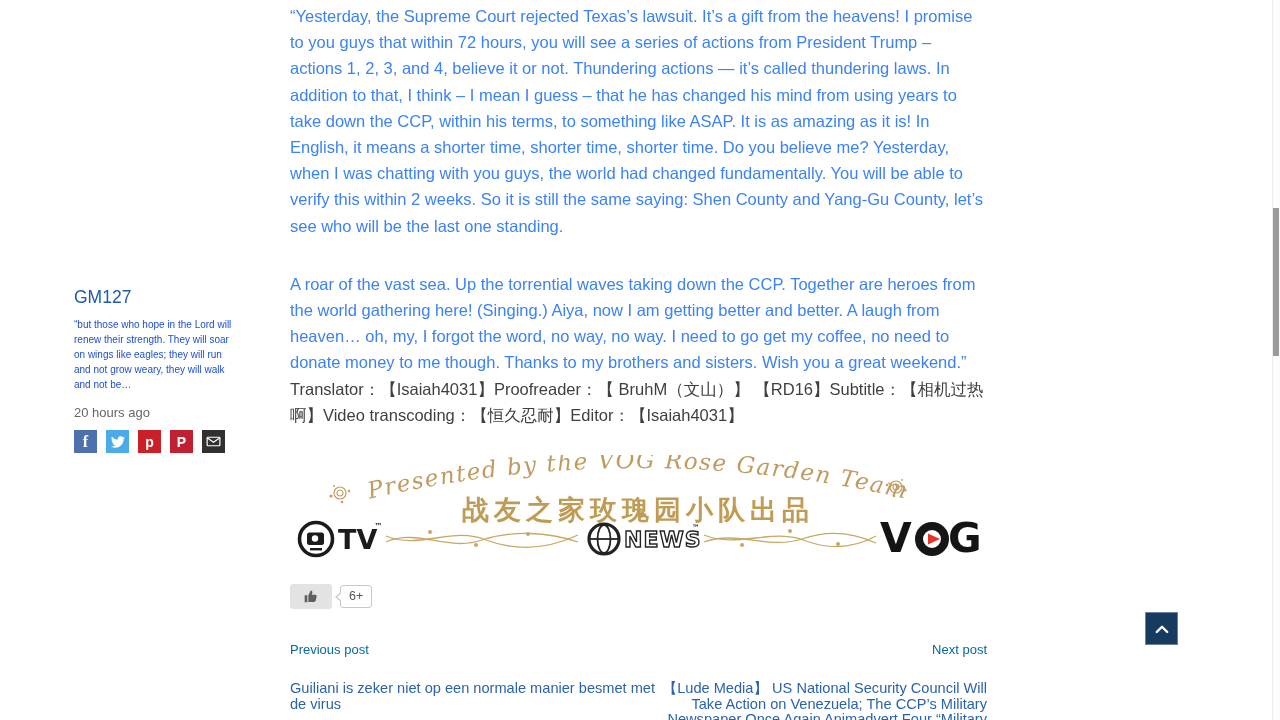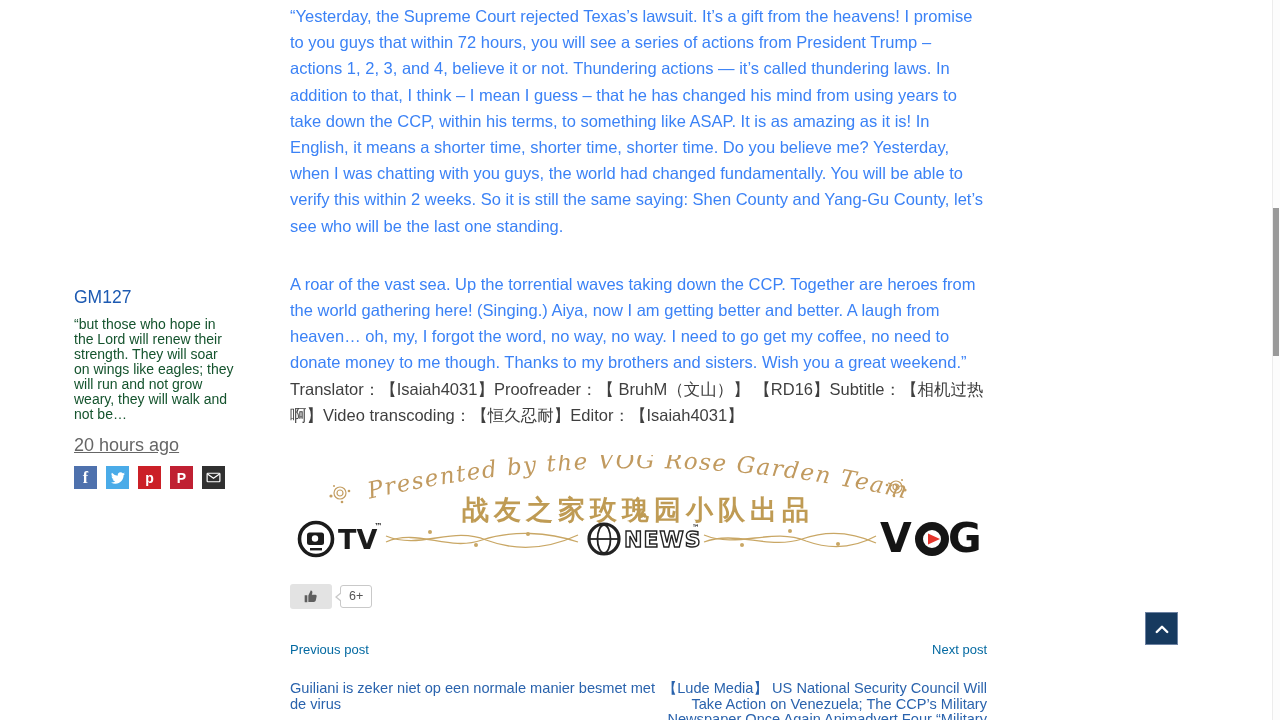--- a/index.html
+++ b/index.html
@@ -3,22 +3,22 @@
 <meta charset="utf-8">
 <style>
   * { margin:0; padding:0; box-sizing:border-box; }
   html,body { background:#fff; }
   body { font-family:"Liberation Sans","DejaVu Sans",sans-serif; }
   .page { position:relative; width:1280px; height:720px; background:#fff; overflow:hidden; }
 
   
   .sidebar { position:absolute; left:74px; top:287px; width:160px; }
   .author { display:block; font-size:17.5px; font-weight:normal; color:#1d5ab2; text-decoration:none; line-height:20px; cursor:pointer; }
-  .quote { margin-top:10px; font-size:14px; line-height:15px; color:#14532d; }
-  .timestamp { margin-top:13px; font-size:18px; color:#666;text-decoration:underline; }
+  .quote { margin-top:10px; font-size:10px; line-height:15px; color:#1d4ed8; }
+  .timestamp { margin-top:13px; font-size:13px; color:#666; }
   .share-row { margin-top:10px; display:flex; gap:9px; }
   .share { width:23px; height:23px; display:flex; align-items:center; justify-content:center; cursor:pointer; text-decoration:none; }
   .share span { color:#fff; font-weight:bold; font-size:14px; line-height:1; }
   .share.fb span { font-family:"Liberation Serif","DejaVu Serif",serif; font-size:16px; }
   .share svg { display:block; }
 
   
   .article { position:absolute; left:290px; top:0; width:697px; }
   .para { font-size:16.5px; line-height:26.2px; color:#3b82f6; }
   .p1 { margin-top:3px; }

